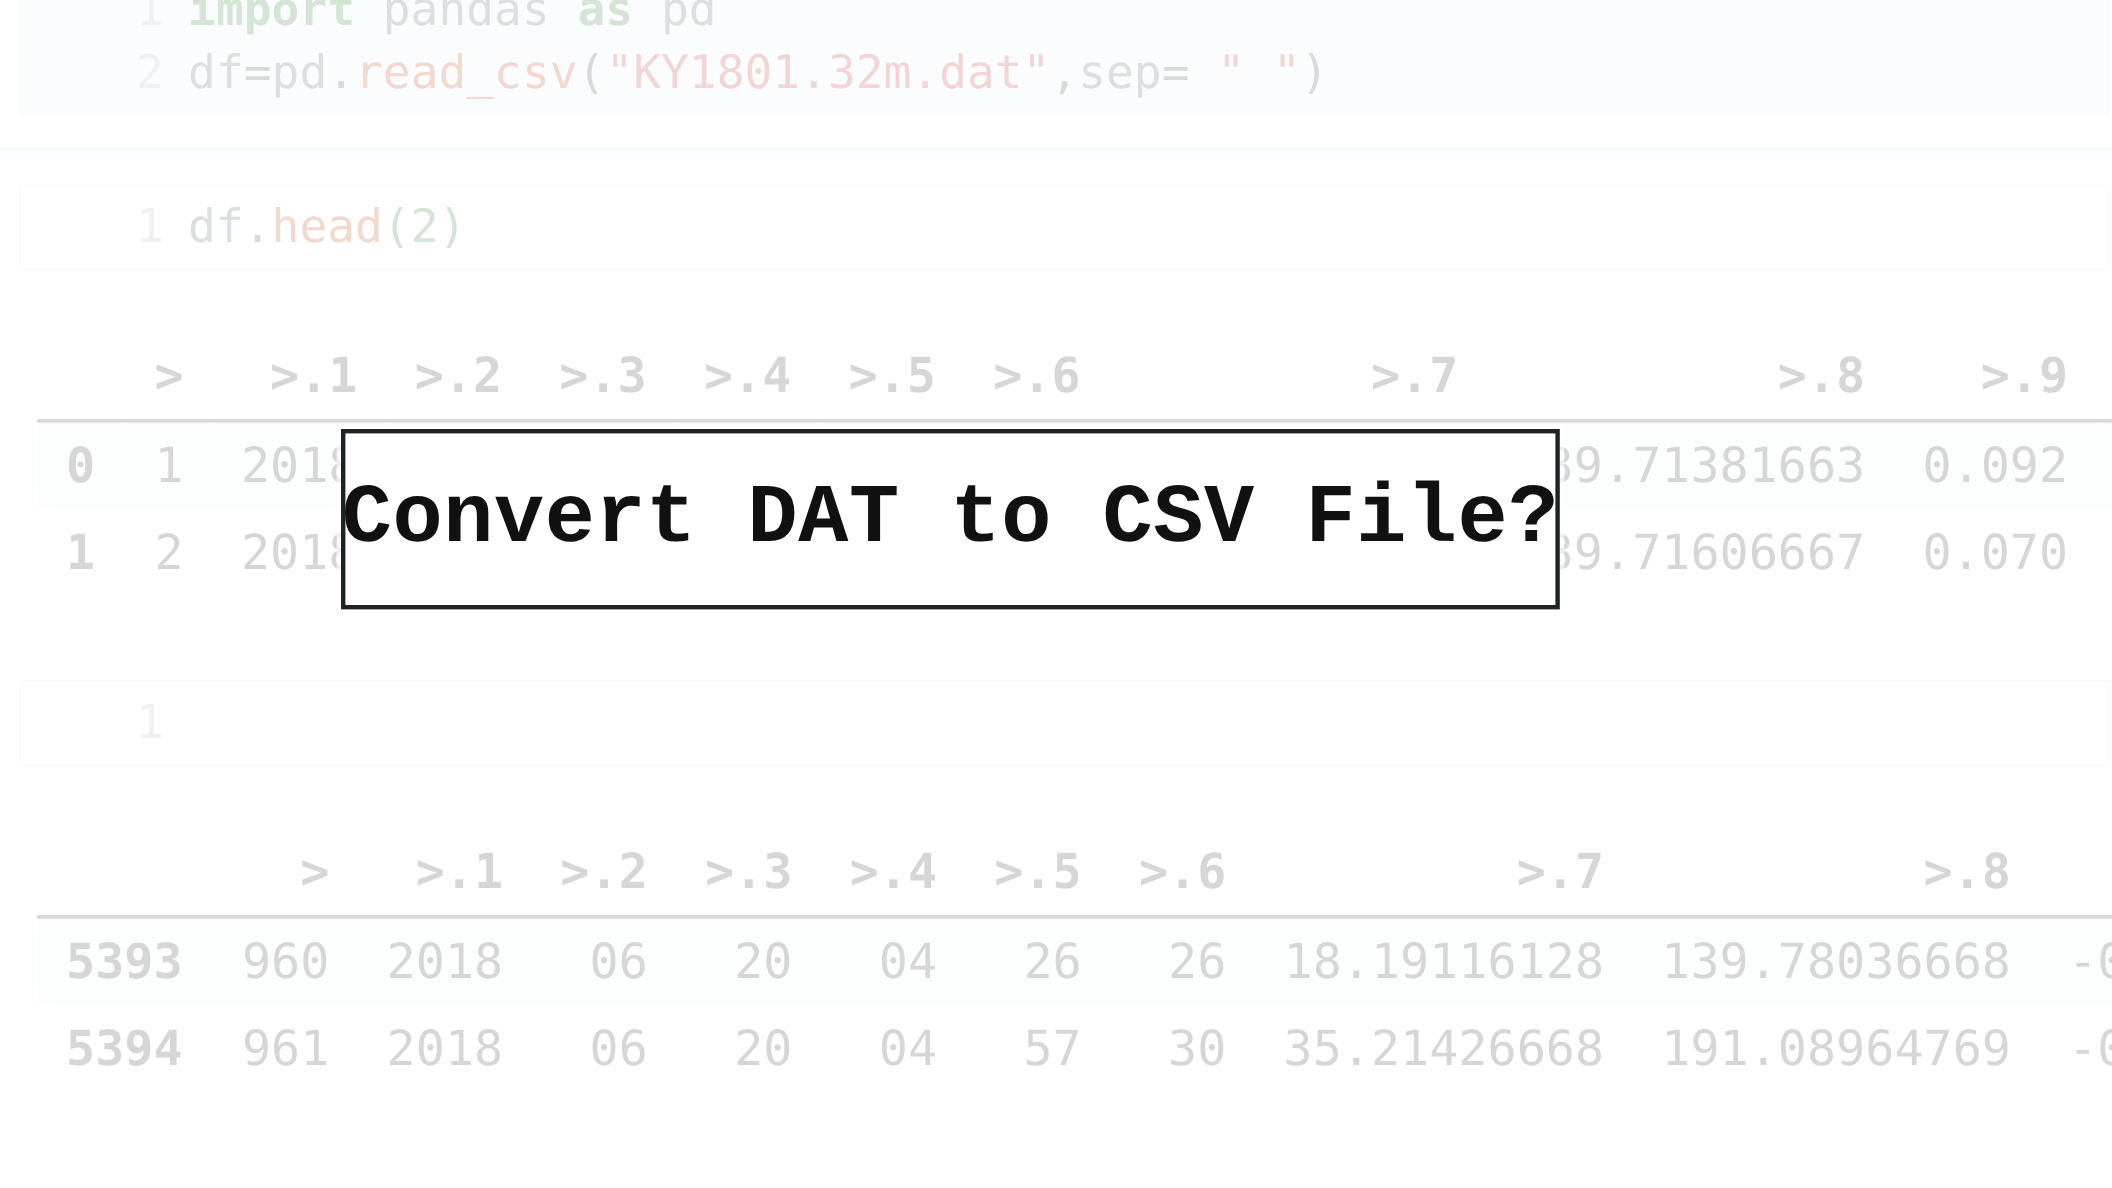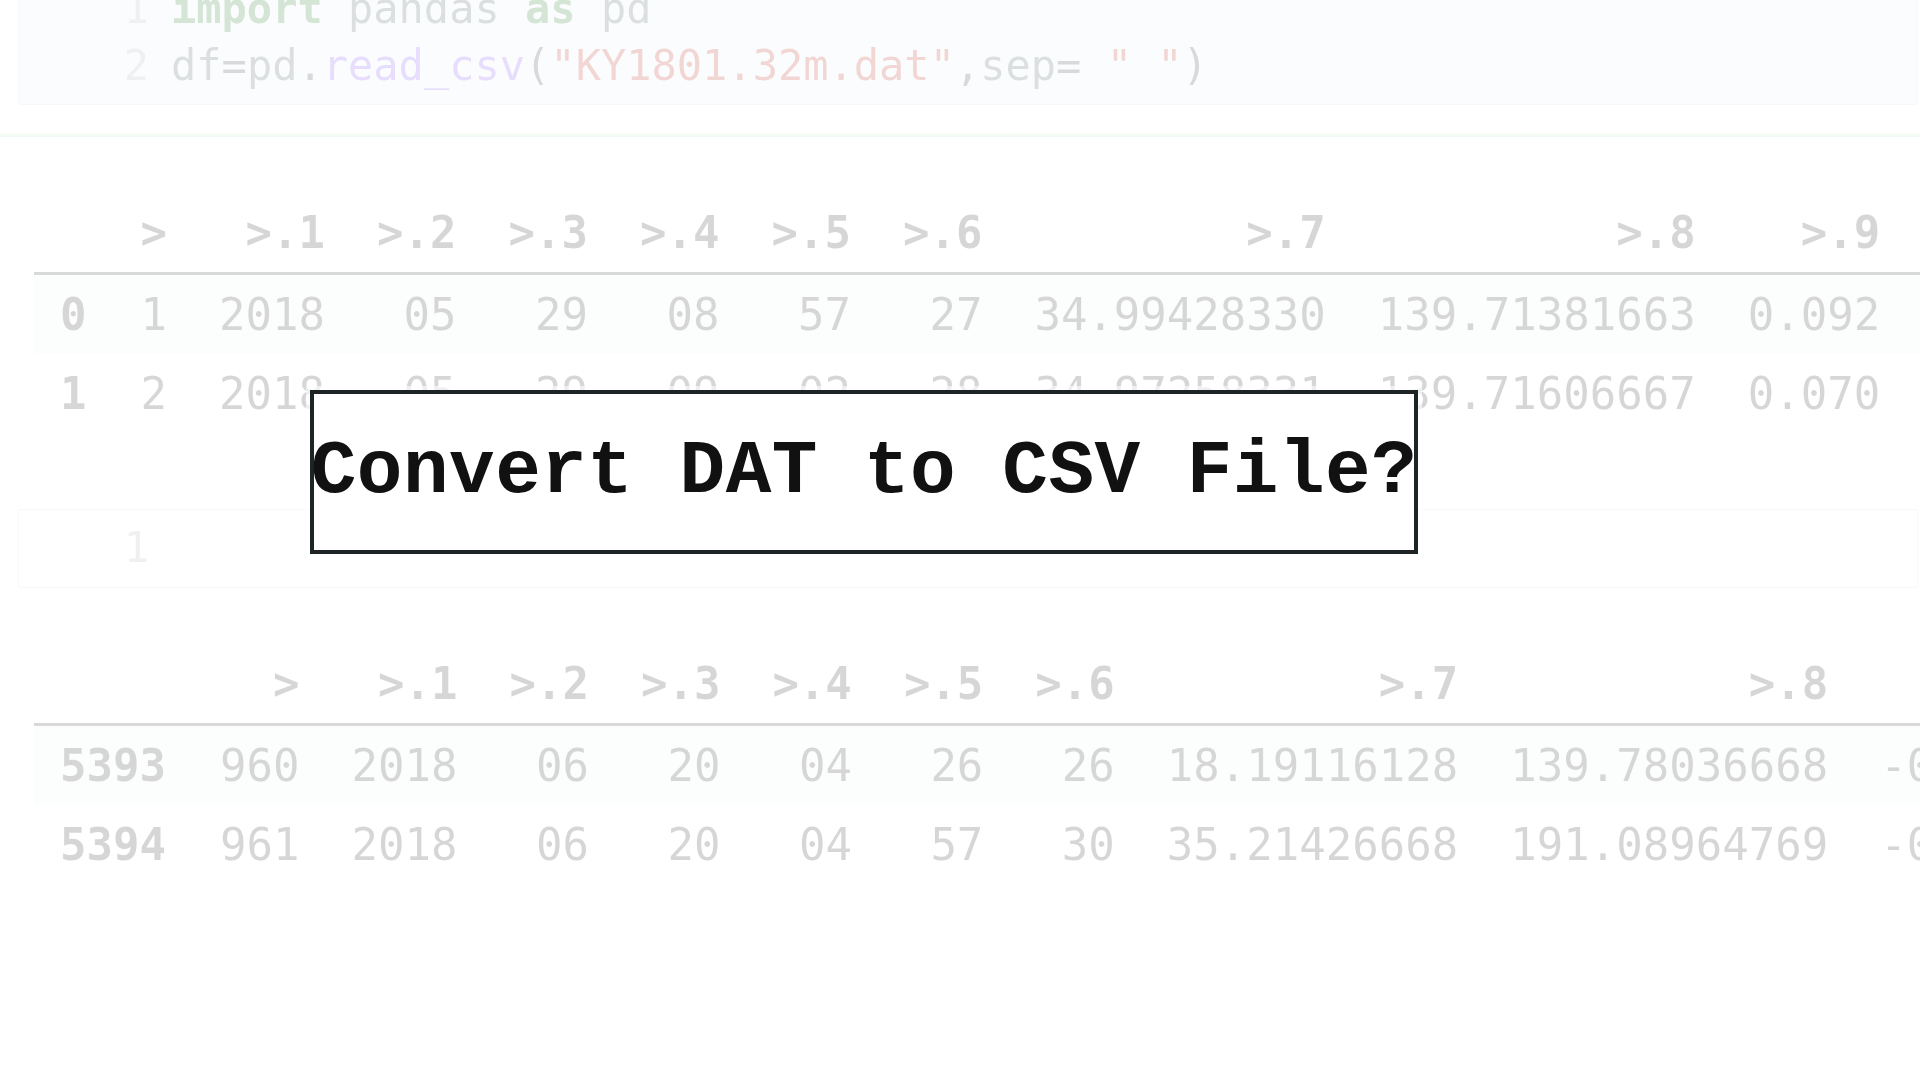--- a/index.html
+++ b/index.html
@@ -12,21 +12,21 @@
   
   .cell{border:1px solid #d9dfdb;border-radius:2px;display:flex;background:#fff}
   .cell .gutter{width:130px;text-align:right;padding:10px 22px 10px 0;color:#aeb7c2;font-size:42px;line-height:1.35;user-select:none}
   .cell .gutter .ln{display:block}
   .cell .code{flex:1;padding:10px 14px 10px 0;font-size:42px;line-height:1.35;white-space:pre}
   .cell.sel{background:#eef1fb}
 
   
   .kw{color:#2e7d32;font-weight:700}
   .id{color:#566}
-  .fn{color:#8b5cf6}
+  .fn{color:#c2410c}
   .str{color:#c0392b}
   .pn{color:#444}
   .num{color:#2e7d32}
 
   
   .rundiv{height:4px;background:linear-gradient(#dff5e4,#b9e8c1)}
 
   
   table.df{border-collapse:collapse;font-family:inherit;font-size:44px;color:#3a3a3a}
   table.df th,table.df td{padding:14px 26px;text-align:right;white-space:nowrap}
@@ -52,20 +52,28 @@
           <span class="ln">1</span>
           <span class="ln">2</span>
         </div>
         <div class="code"><span class="kw">import</span><span class="id"> pandas </span><span class="kw">as</span><span class="id"> pd</span>
 <span class="id">df</span><span class="pn">=</span><span class="id">pd</span><span class="pn">.</span><span class="fn">read_csv</span><span class="pn">(</span><span class="str">"KY1801.32m.dat"</span><span class="pn">,</span><span class="id">sep</span><span class="pn">=</span><span class="str"> " "</span><span class="pn">)</span></div>
       </div>
     </div>
 
     <div class="rundiv" style="margin:28px 0 30px 0"></div>
 
+    <div style="margin:0 0 0 18px;width:1900px">
+      <div class="cell">
+        <div class="gutter">
+          <span class="ln">1</span>
+        </div>
+        <div class="code"><span class="id">df</span><span class="pn">.</span><span class="fn">head</span><span class="num">(</span><span class="num">2</span><span class="num">)</span></div>
+      </div>
+    </div>
 
     <div style="margin:56px 0 0 34px">
       <table class="df" id="tbl-head">
         <thead>
             <tr id="tbl-head-h">
               <th></th>
               <th>&gt;</th>
               <th>&gt;.1</th>
               <th>&gt;.2</th>
               <th>&gt;.3</th>

